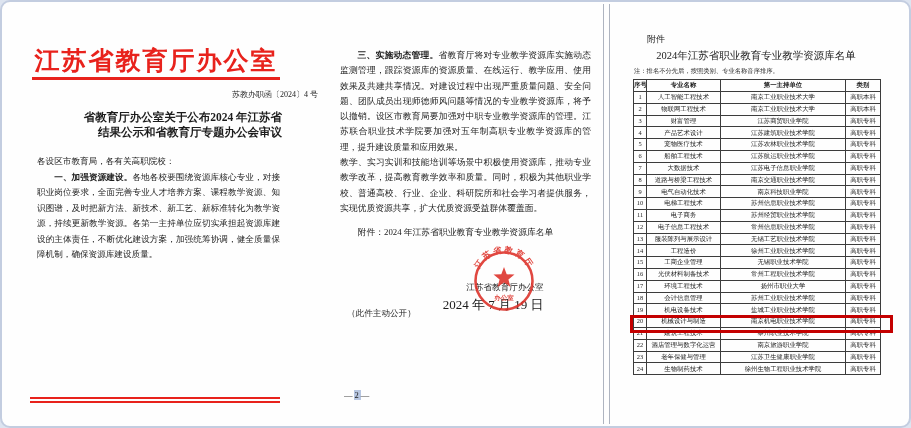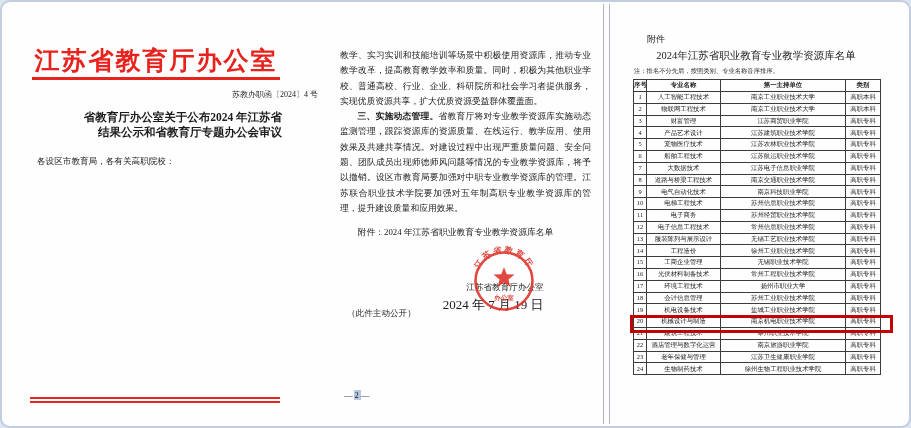--- a/index.html
+++ b/index.html
@@ -52,26 +52,27 @@
 
   <div class="org-name" style="color:#e8221c;">江苏省教育厅办公室</div>
   <div class="red-line" style="background:#e8221c;"></div>
   <div class="doc-number">苏教办职函〔2024〕4 号</div>
   <div class="notice-title">
     <div>省教育厅办公室关于公布2024 年江苏省</div>
     <div>结果公示和省教育厅专题办公会审议</div>
   </div>
   <div class="body1">
     <p class="salutation">各设区市教育局，各有关高职院校：</p>
+    <p><span class="b">一、加强资源建设。</span><span>各地各校要围绕资源库核心专业，对接职业岗位要求，全面完善专业人才培养方案、课程教学资源、知识图谱，及时把新方法、新技术、新工艺、新标准转化为教学资源，持续更新教学资源。各第一主持单位应切实承担起资源库建设的主体责任，不断优化建设方案，加强统筹协调，健全质量保障机制，确保资源库建设质量。</span></p>
   </div>
   <div class="footer-redline" style="border-color:#e8221c;"></div>
 
   <div class="body2">
+    <p><span class="b">三、实施动态管理。</span><span>省教育厅将对专业教学资源库实施动态监测管理，跟踪资源库的资源质量、在线运行、教学应用、使用效果及共建共享情况。对建设过程中出现严重质量问题、安全问题、团队成员出现师德师风问题等情况的专业教学资源库，将予以撤销。设区市教育局要加强对中职专业教学资源库的管理。江苏联合职业技术学院要加强对五年制高职专业教学资源库的管理，提升建设质量和应用效果。</span></p>
     <p style="text-indent:0">教学、实习实训和技能培训等场景中积极使用资源库，推动专业教学改革，提高教育教学效率和质量。同时，积极为其他职业学校、普通高校、行业、企业、科研院所和社会学习者提供服务，实现优质资源共享，扩大优质资源受益群体覆盖面。</p>
-    <p><span class="b">三、实施动态管理。</span><span>省教育厅将对专业教学资源库实施动态监测管理，跟踪资源库的资源质量、在线运行、教学应用、使用效果及共建共享情况。对建设过程中出现严重质量问题、安全问题、团队成员出现师德师风问题等情况的专业教学资源库，将予以撤销。设区市教育局要加强对中职专业教学资源库的管理。江苏联合职业技术学院要加强对五年制高职专业教学资源库的管理，提升建设质量和应用效果。</span></p>
   </div>
   <div class="attach-line">附件：2024 年江苏省职业教育专业教学资源库名单</div>
 
   <div class="signer">江苏省教育厅办公室</div>
   <div class="doc-date">2024 年 7 月 19 日</div>
 
   <svg class="seal" viewBox="0 0 72 72">
     <circle cx="36" cy="36" r="28.5" fill="none" stroke="#dd2f27" stroke-width="2.6"></circle>
     <polygon fill="#dd2f27" points="36,22 38.7,29.3 46.5,29.6 40.4,34.4 42.5,41.9 36,37.6 29.5,41.9 31.6,34.4 25.5,29.6 33.3,29.3"></polygon>
     <path id="sealArc" d="M 10 42 A 27 27 0 1 1 62 42" fill="none"></path>

